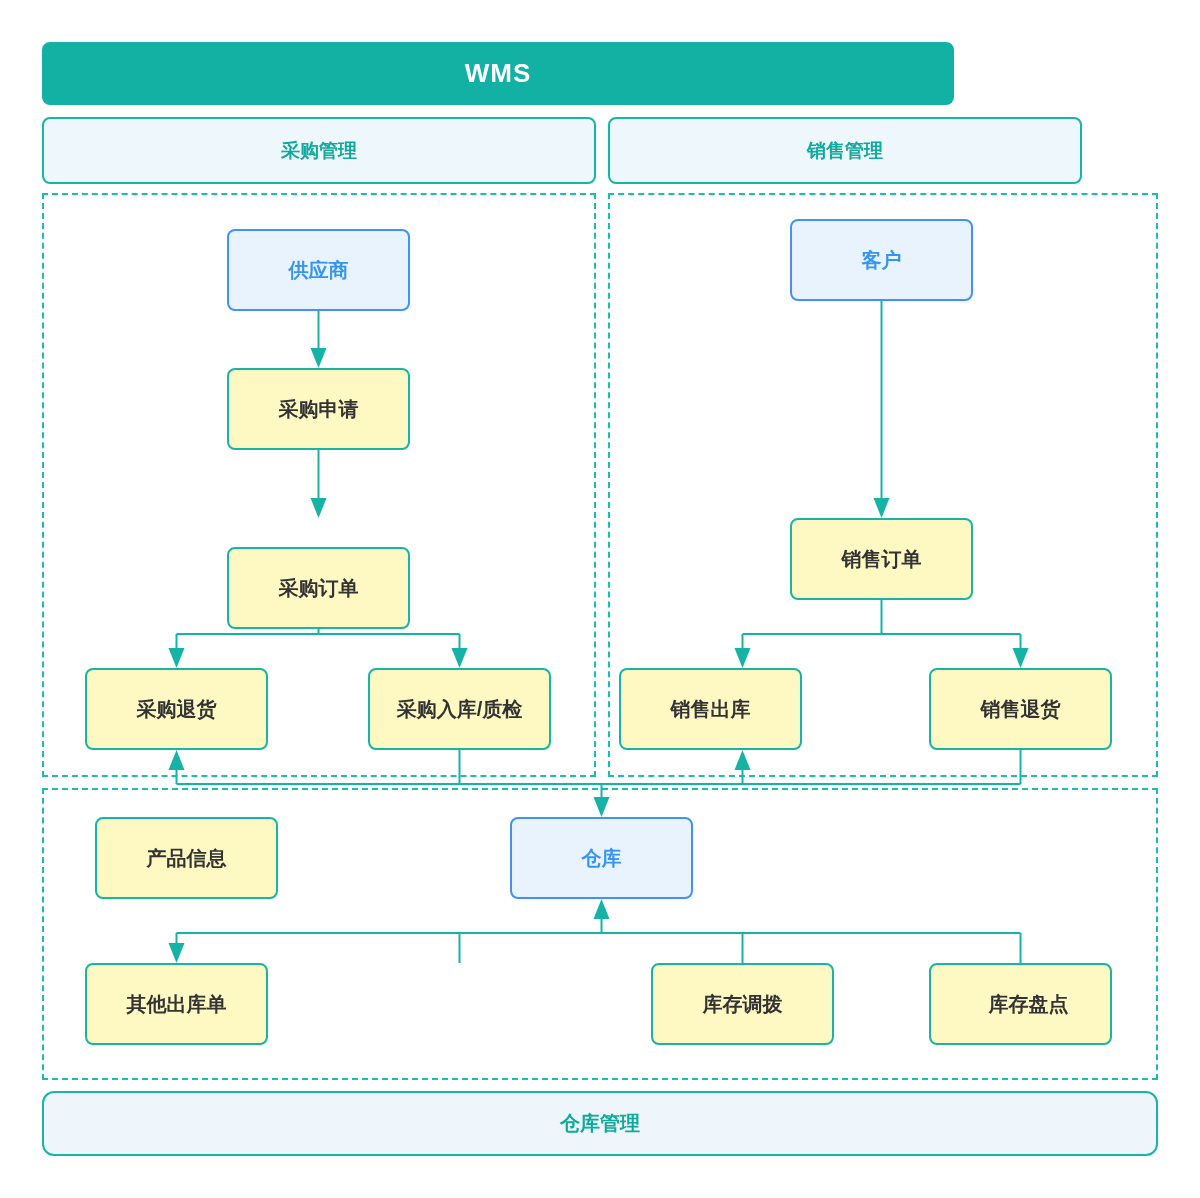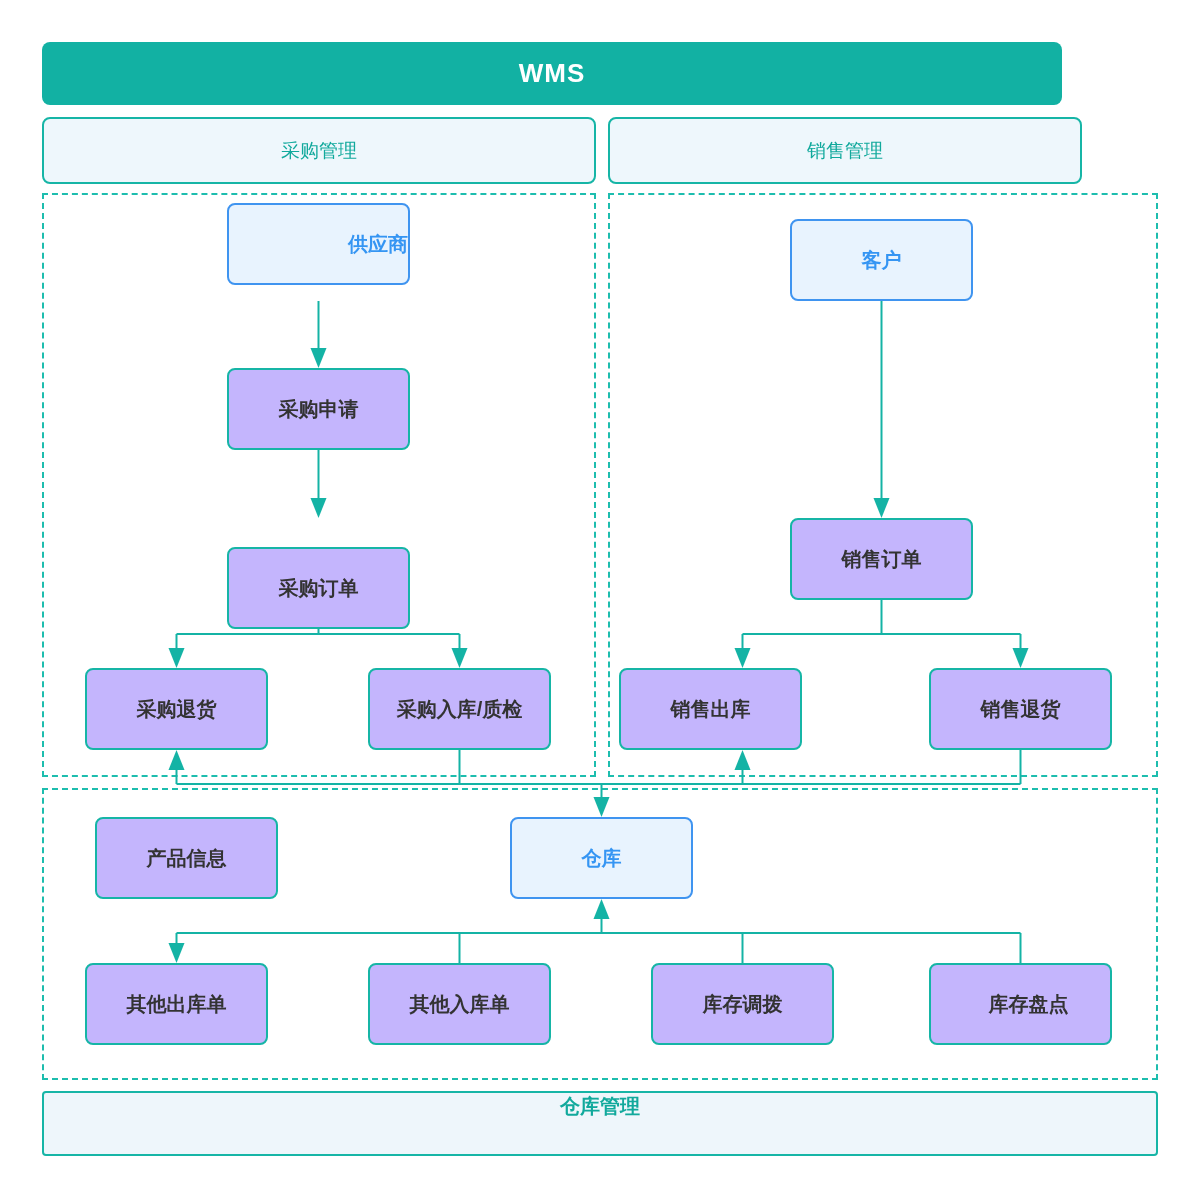--- a/index.html
+++ b/index.html
@@ -1,39 +1,39 @@
 <!DOCTYPE html>
 <html><head>
 <meta charset="utf-8">
 <style>
   html,body{margin:0;padding:0;background:#ffffff;}
   body{font-family:"Liberation Sans","DejaVu Sans",sans-serif;}
   .canvas{position:relative;width:1200px;height:1198px;background:#ffffff;overflow:hidden;}
 
-  .banner{position:absolute;left:42px;top:42px;width:1020px;height:63px;
+  .banner{position:absolute;left:42px;top:42px;width:912px;height:63px;
     background:#12b1a3;border-radius:8px;display:flex;align-items:center;justify-content:center;
     color:#ffffff;font-size:26px;font-weight:bold;letter-spacing:1px;box-sizing:border-box;}
 
   .header-box{position:absolute;top:117px;height:67px;background:#eef7fc;
     border:2px solid #16b5a6;border-radius:8px;display:flex;align-items:center;justify-content:center;
-    color:#11a99c;font-size:19px;font-weight:normal;box-sizing:border-box;}
+    color:#11a99c;font-size:19px;font-weight:bold;box-sizing:border-box;}
   .header-purchase{left:42px;width:554px;}
   .header-sales{left:608px;width:474px;}
 
   .panel{position:absolute;border:2px dashed #1dbdae;box-sizing:border-box;background:transparent;}
   .panel-purchase{left:42px;top:193px;width:554px;height:584px;}
   .panel-sales{left:608px;top:193px;width:550px;height:584px;}
   .panel-warehouse{left:42px;top:788px;width:1116px;height:292px;}
 
   .footer-banner{position:absolute;left:42px;top:1091px;width:1116px;height:65px;
-    background:#eef6fb;border:2px solid #16b5a6;border-radius:4px;
-    display:flex;justify-content:center;
+    background:#eef6fb;border:2px solid #16b5a6;border-radius:12px;
+    display:flex;align-items:center;justify-content:center;
     color:#11a99c;font-size:20px;font-weight:bold;box-sizing:border-box;}
 
-  .node{position:absolute;width:183px;height:82px;background:#c4b5fd;
+  .node{position:absolute;width:183px;height:82px;background:#fef9c3;
     border:2px solid #16b5a6;border-radius:8px;display:flex;align-items:center;justify-content:center;
     color:#333333;font-size:20px;font-weight:600;box-sizing:border-box;z-index:2;}
   .node.blue{background:#e8f3fe;border-color:#3f94f0;color:#3595f3;font-weight:bold;}
 
   .edges{position:absolute;left:0;top:0;z-index:1;pointer-events:none;}
   .edge-line{stroke:#14b3a5;stroke-width:2;fill:none;}
   .edge-head{fill:#14b3a5;stroke:none;}
 </style>
 </head>
 <body>
@@ -94,21 +94,21 @@
       <path class="edge-line" d="M601.5 933 L601.5 918"></path>
       <path class="edge-head" d="M593.5 919 L609.5 919 L601.5 899 Z"></path>
       <path class="edge-line" d="M176.5 933 L176.5 944"></path>
       <path class="edge-head" d="M168.5 943 L184.5 943 L176.5 963 Z"></path>
       <path class="edge-line" d="M459.5 933 L459.5 963"></path>
       <path class="edge-line" d="M742.5 933 L742.5 963"></path>
       <path class="edge-line" d="M1020.5 933 L1020.5 963"></path>
     </g>
   </svg>
 
-  <div class="node blue" style="left:227px;top:203px;justify-content:flex-end;">
+  <div class="node blue" style="left:227px;top:229px;">
     <span>供应商</span>
   </div>
   <div class="node" style="left:227px;top:368px;">
     <span>采购申请</span>
   </div>
   <div class="node" style="left:227px;top:518px;margin-top:29px;">
     <span>采购订单</span>
   </div>
   <div class="node" style="left:85px;top:668px;text-align:right;">
     <span>采购退货</span>
@@ -132,23 +132,20 @@
 
   <div class="node" style="left:86px;top:817px;margin-left:9px;">
     <span>产品信息</span>
   </div>
   <div class="node blue" style="left:510px;top:817px;">
     <span>仓库</span>
   </div>
   <div class="node" style="left:85px;top:963px;font-family:Liberation Mono, monospace;">
     <span>其他出库单</span>
   </div>
-  <div class="node" style="left:368px;top:963px;">
-    <span>其他入库单</span>
-  </div>
   <div class="node" style="left:651px;top:963px;">
     <span>库存调拨</span>
   </div>
   <div class="node" style="left:929px;top:963px;padding-left:16px;">
     <span>库存盘点</span>
   </div>
 
   <div class="footer-banner">
     <span>仓库管理</span>
   </div>

